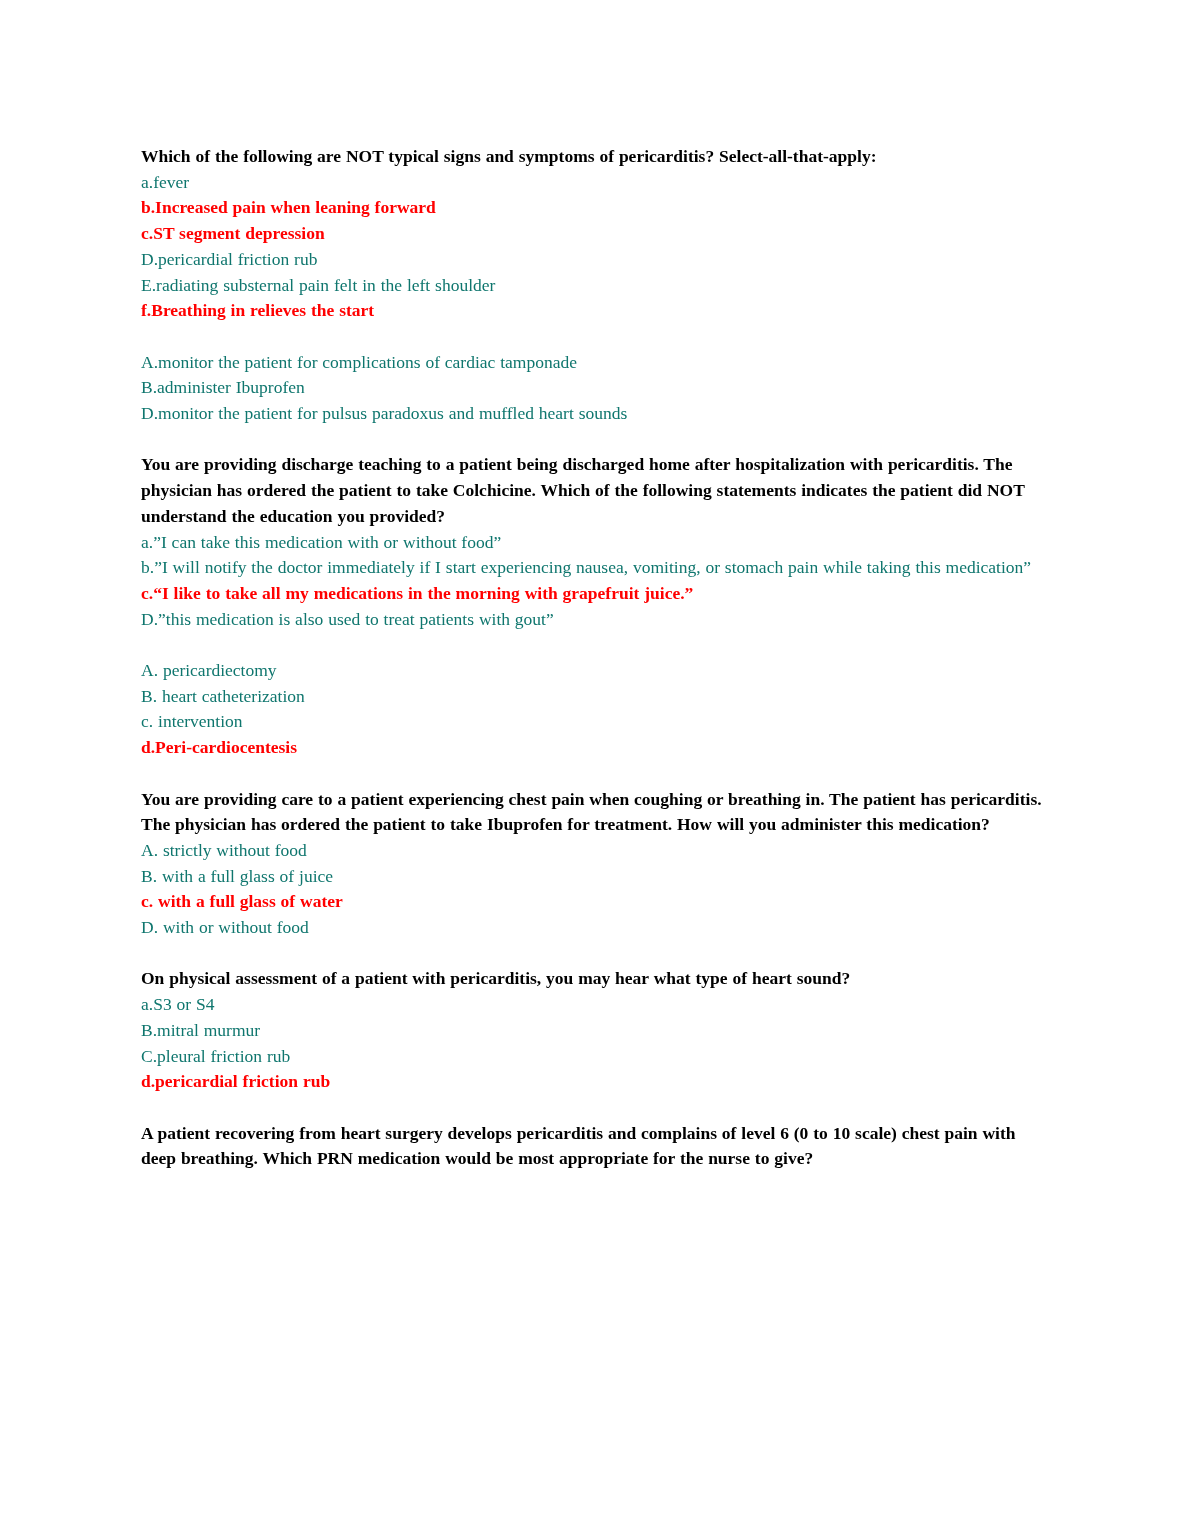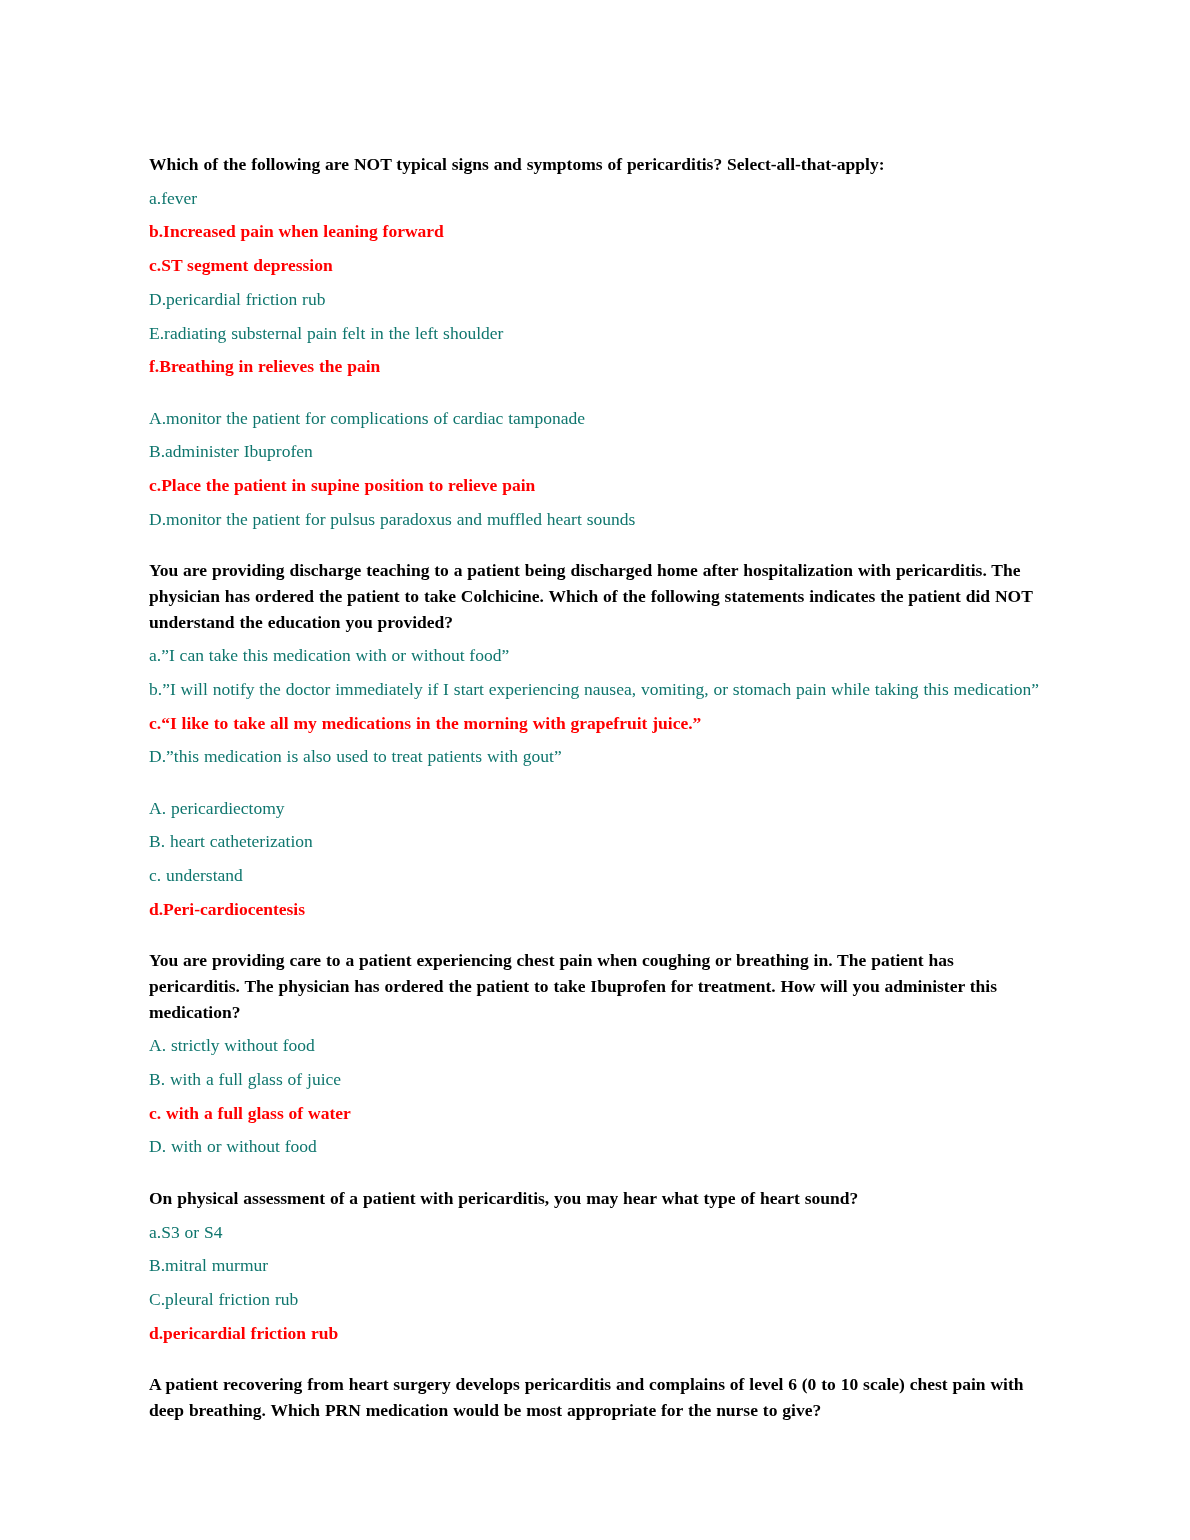--- a/index.html
+++ b/index.html
@@ -17,21 +17,21 @@
   .page {
     box-sizing: border-box;
     width: 1190px;
     height: 1540px;
     padding: 144px 139px 40px 141px;
   }
   .question {
     margin: 0 0 25.7px 0;
   }
   .q-text, .option {
-    margin: 8px;
+    margin: 0;
     font-size: 17.5px;
     line-height: 25.7px;
     word-spacing: 0.5px;
   }
   .q-text {
     font-weight: bold;
     color: #000000;
   }
   .option {
     font-weight: normal;
@@ -48,39 +48,38 @@
 
 <div class="page">
   <div id="questions">
       <section class="question">
         <p class="q-text">Which of the following are NOT typical signs and symptoms of pericarditis? Select-all-that-apply:</p>
         <p class="option">a.fever</p>
         <p class="option red">b.Increased pain when leaning forward</p>
         <p class="option red">c.ST segment depression</p>
         <p class="option">D.pericardial friction rub</p>
         <p class="option">E.radiating substernal pain felt in the left shoulder</p>
-        <p class="option red">f.Breathing in relieves the pain</p>
+        <p class="option red">f.Breathing in relieves the start</p>
       </section>
       <section class="question">
         <p class="option">A.monitor the patient for complications of cardiac tamponade</p>
         <p class="option">B.administer Ibuprofen</p>
-        <p class="option red">c.Place the patient in supine position to relieve pain</p>
         <p class="option">D.monitor the patient for pulsus paradoxus and muffled heart sounds</p>
       </section>
       <section class="question">
         <p class="q-text">You are providing discharge teaching to a patient being discharged home after hospitalization with pericarditis. The physician has ordered the patient to take Colchicine. Which of the following statements indicates the patient did NOT understand the education you provided?</p>
         <p class="option">a.”I can take this medication with or without food”</p>
         <p class="option">b.”I will notify the doctor immediately if I start experiencing nausea, vomiting, or stomach pain while taking this medication”</p>
         <p class="option red">c.“I like to take all my medications in the morning with grapefruit juice.”</p>
         <p class="option">D.”this medication is also used to treat patients with gout”</p>
       </section>
       <section class="question">
         <p class="option">A. pericardiectomy</p>
         <p class="option">B. heart catheterization</p>
-        <p class="option">c. understand</p>
+        <p class="option">c. intervention</p>
         <p class="option red">d.Peri-cardiocentesis</p>
       </section>
       <section class="question">
         <p class="q-text">You are providing care to a patient experiencing chest pain when coughing or breathing in. The patient has pericarditis. The physician has ordered the patient to take Ibuprofen for treatment. How will you administer this medication?</p>
         <p class="option">A. strictly without food</p>
         <p class="option">B. with a full glass of juice</p>
         <p class="option red">c. with a full glass of water</p>
         <p class="option">D. with or without food</p>
       </section>
       <section class="question">

